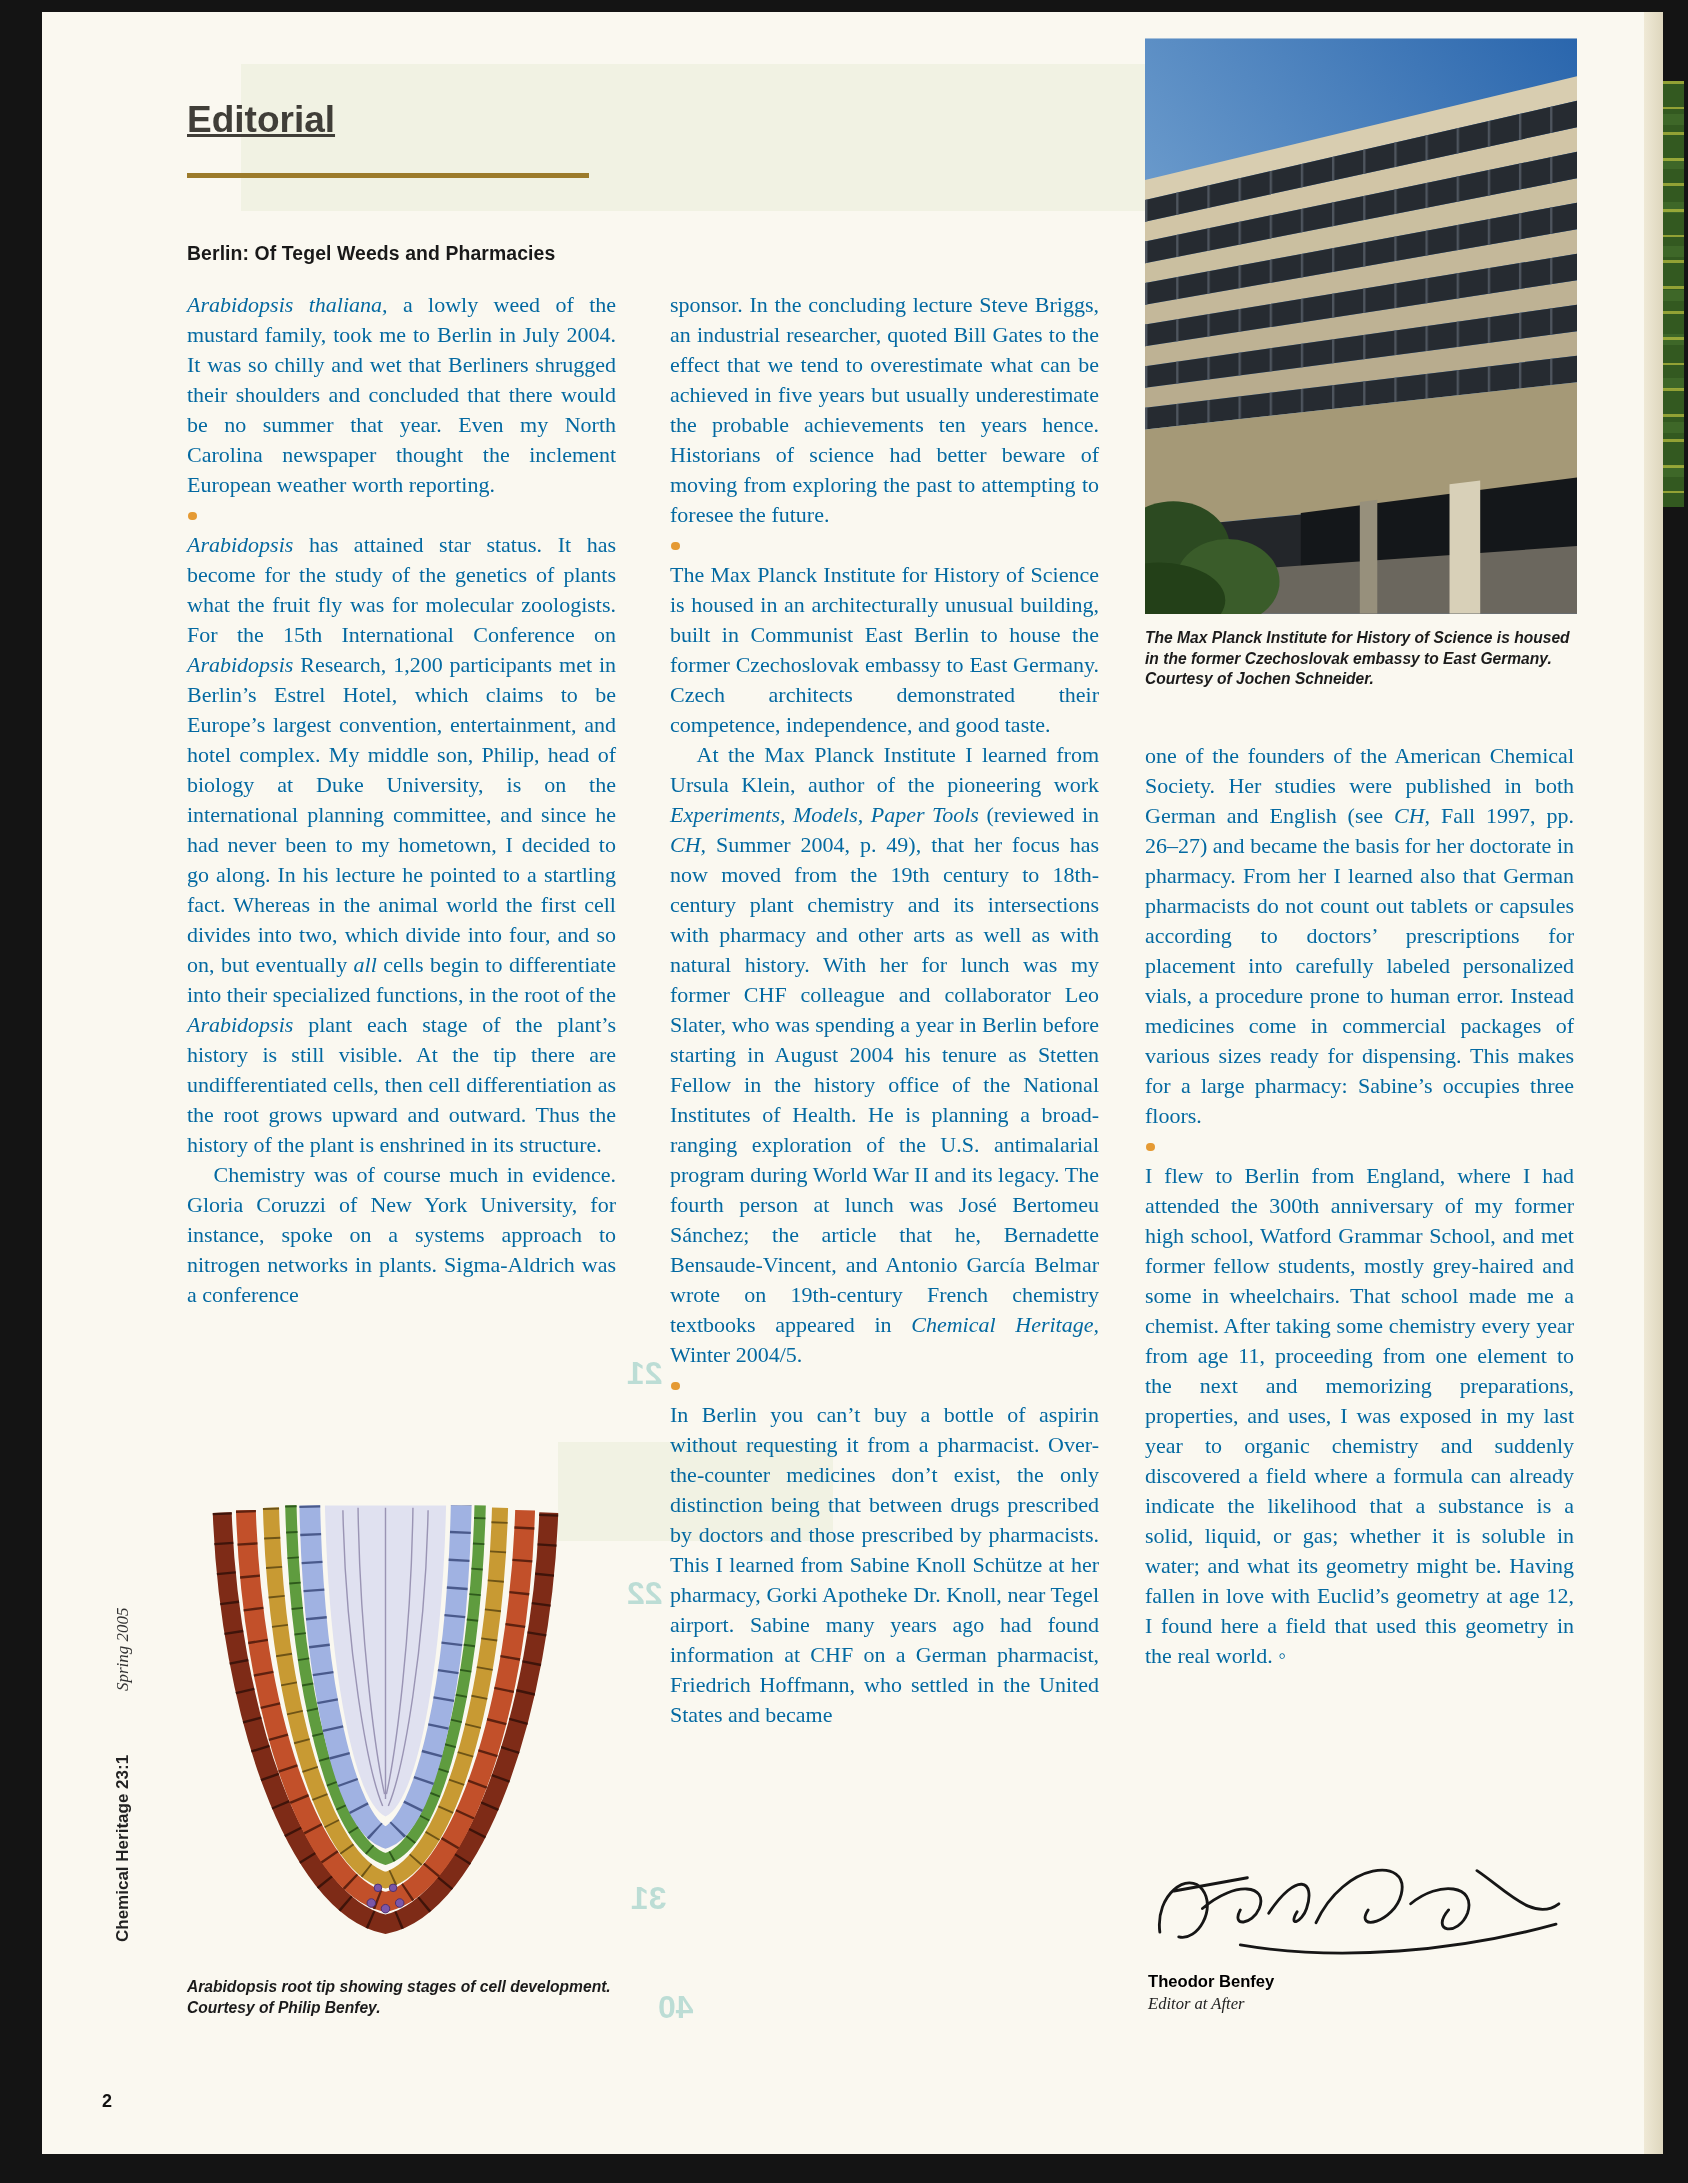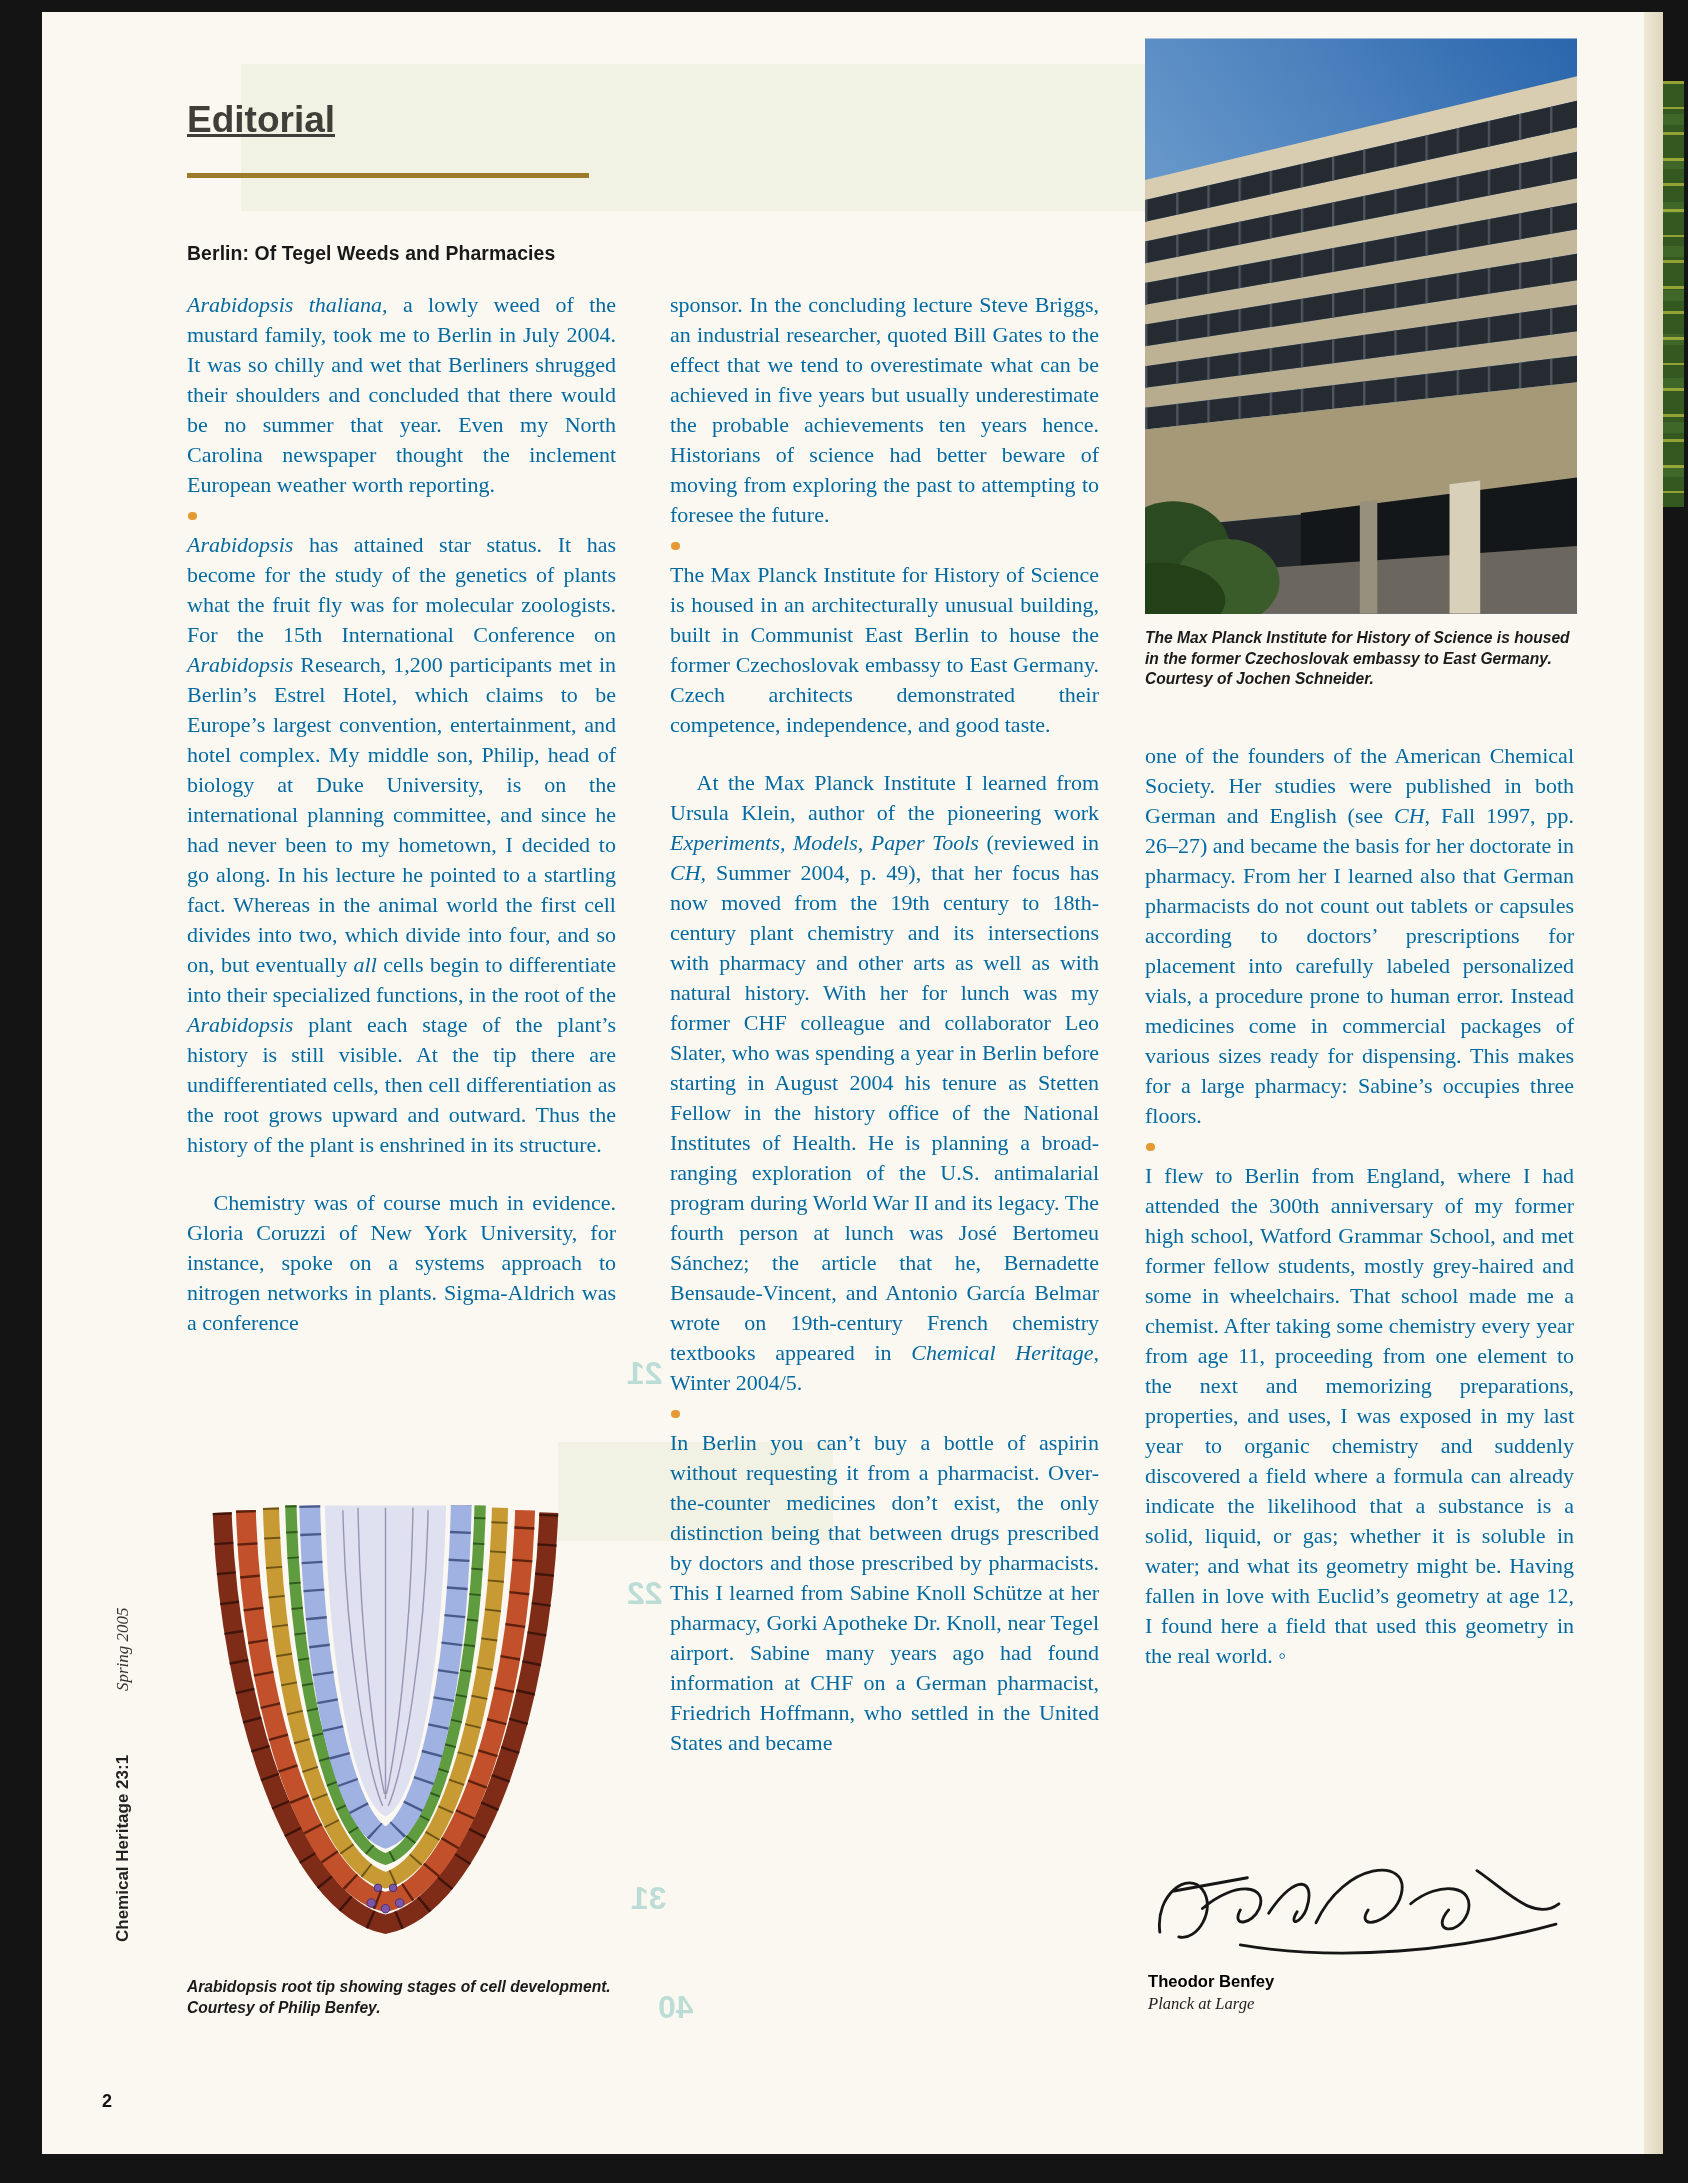--- a/index.html
+++ b/index.html
@@ -60,21 +60,21 @@
   }
   .col {
     position: absolute; width: 429px;
     font-size: 22px; line-height: 30px; color: #0369a1;
     text-align: justify;
   }
   .col1 { left: 145px;  top: 278px; }
   .col2 { left: 628px; top: 278px; }
   .col3 { left: 1103px; top: 729px; }
   .para { margin: 0; }
-  .para.indent { text-indent: 26.5px; margin-top: 28px; }
+  .para.indent { text-indent: 26.5px; }
   .bullet {
     width: 8.5px; height: 8.5px; border-radius: 50%;
     background: #e59a33; margin: 11.4px 0 10px 1.4px;
   }
   .photo { position: absolute; left: 1103px; top: 25.6px; width: 432px; height: 576px; }
   .photo svg { display: block; width: 100%; height: 100%; }
   .photo-caption {
     position: absolute; left: 1103px; top: 616px; width: 432px;
     font-family: "Liberation Sans", sans-serif; font-weight: bold; font-style: italic;
     font-size: 15.6px; line-height: 20.4px; color: #1b1b1b;
@@ -243,19 +243,19 @@
     <svg viewBox="0 0 900 230">
       <g fill="none" stroke="#161616" stroke-width="6" stroke-linecap="round">
         <path d="M25,165 C15,85 85,35 115,75 C145,115 105,185 65,175 M115,115 C185,55 255,65 235,115 C220,150 175,155 195,118 M255,125 C315,35 355,55 335,115 C325,145 295,155 315,122"></path>
         <path d="M355,145 C415,15 555,5 535,85 C520,145 435,165 465,118 M555,105 C615,55 695,65 675,125 C655,175 595,165 635,118 M695,35 C755,75 815,145 868,105"></path>
         <path d="M195,192 C405,228 655,205 862,148"></path>
         <path d="M55,78 L210,50"></path>
       </g>
     </svg>
   </div>
   <div class="sig-name">Theodor Benfey</div>
-  <div class="sig-role">Planck at Large</div>
+  <div class="sig-role">Editor at After</div>
 
 </div>
 
 <div class="edge-cream"></div>
 <div class="edge-green"></div>
 
 
 </body></html>

